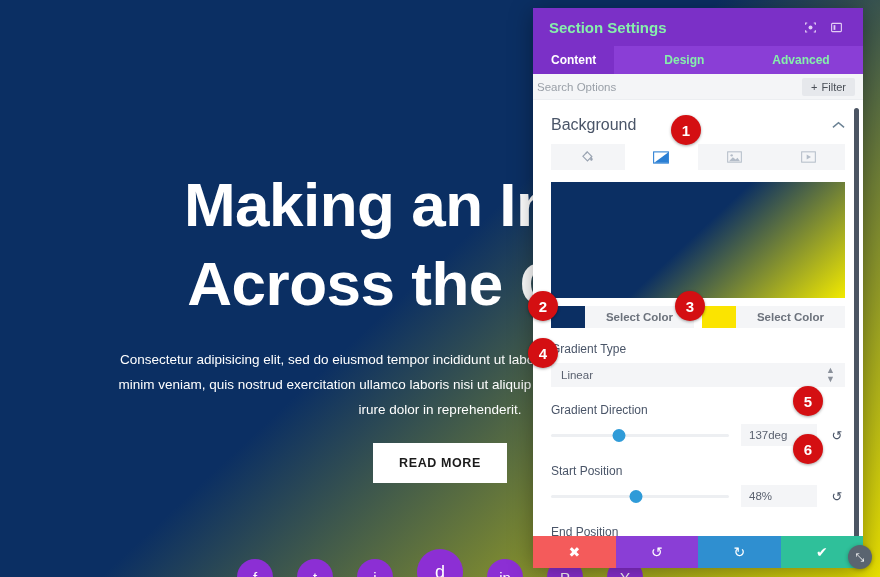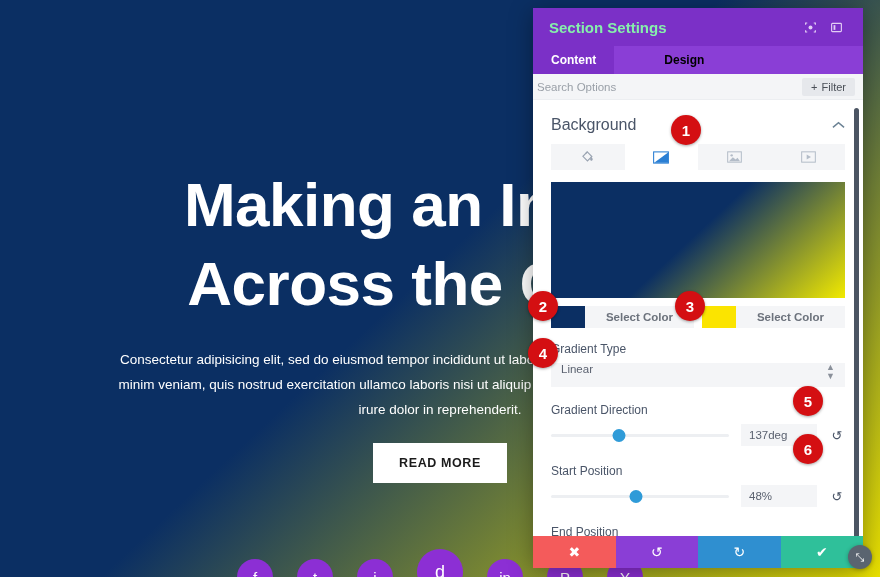--- a/index.html
+++ b/index.html
@@ -97,21 +97,21 @@
     color: #e3cdf5; cursor: pointer; margin-left: 4px;
   }
   #tabbar {
     background: #8a3ed6;
     height: 28px;
     display: flex; flex: none; gap: 32px;
   }
   .tab {
     padding: 0 18px;
     display: flex; align-items: center;
-    color: #000000; font-size: 12px; font-weight: bold;
+    color: #86efac; font-size: 12px; font-weight: bold;
     cursor: pointer;
   }
   .tab.active { background: #7b30c7; color: #ffffff; }
   #searchbar {
     height: 26px; background: #f4f5f7;
     display: flex; align-items: center;
     padding: 0 8px 0 4px;
     flex: none;
     border-bottom: 1px solid #eceef1;
   }
@@ -190,21 +190,21 @@
   .field-label {
     font-size: 12px; color: #4a5568;
     margin-bottom: 7px; font-weight: normal;
   }
   #type-select {
     width: 100%; height: 24px;
     background: #f4f5f7; border: none;
     font-size: 11.5px; color: #5b6270;
     padding: 0 10px;
     font-family: "Liberation Sans", sans-serif;
-    display: flex; justify-content: space-between;
+    display: flex; align-items: center; justify-content: space-between;
     cursor: pointer; margin-bottom: 16px;
   }
   #type-select .caret { font-size: 9px; color: #8a909a; line-height: 1; }
 
   .slider-row {
     display: flex; align-items: center; gap: 12px; margin-bottom: 18px;
   }
   .slider {
     flex: 1; position: relative; height: 14px;
   }
@@ -306,20 +306,21 @@
         <svg width="13" height="13" viewBox="0 0 16 16">
           <rect x="2" y="3" width="12" height="10" rx="1" stroke="#e3cdf5" stroke-width="1.4" fill="none"></rect>
           <rect x="4.4" y="5.1" width="2.2" height="5.8" fill="#e3cdf5"></rect>
         </svg>
       </div>
     </div>
 
     <div id="tabbar">
       <div class="tab active">Content</div>
       <div class="tab">Design</div>
+      <div class="tab">Advanced</div>
     </div>
 
     <div id="searchbar">
       <input id="search-input" type="text" placeholder="Search Options" style="">
       <button id="filter-btn">
         <span>+</span>
         <span>Filter</span>
       </button>
     </div>
 

